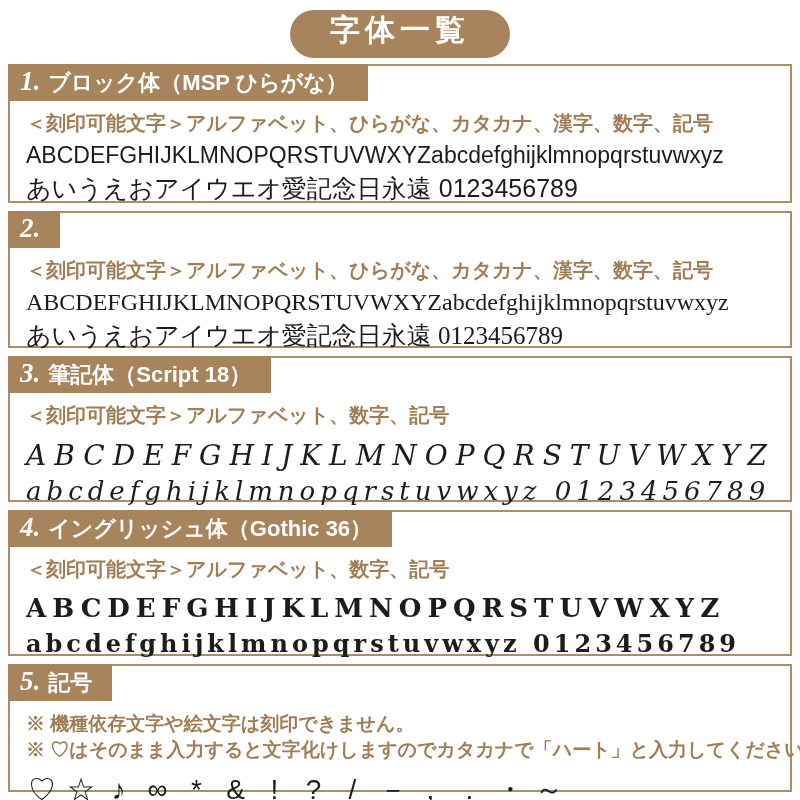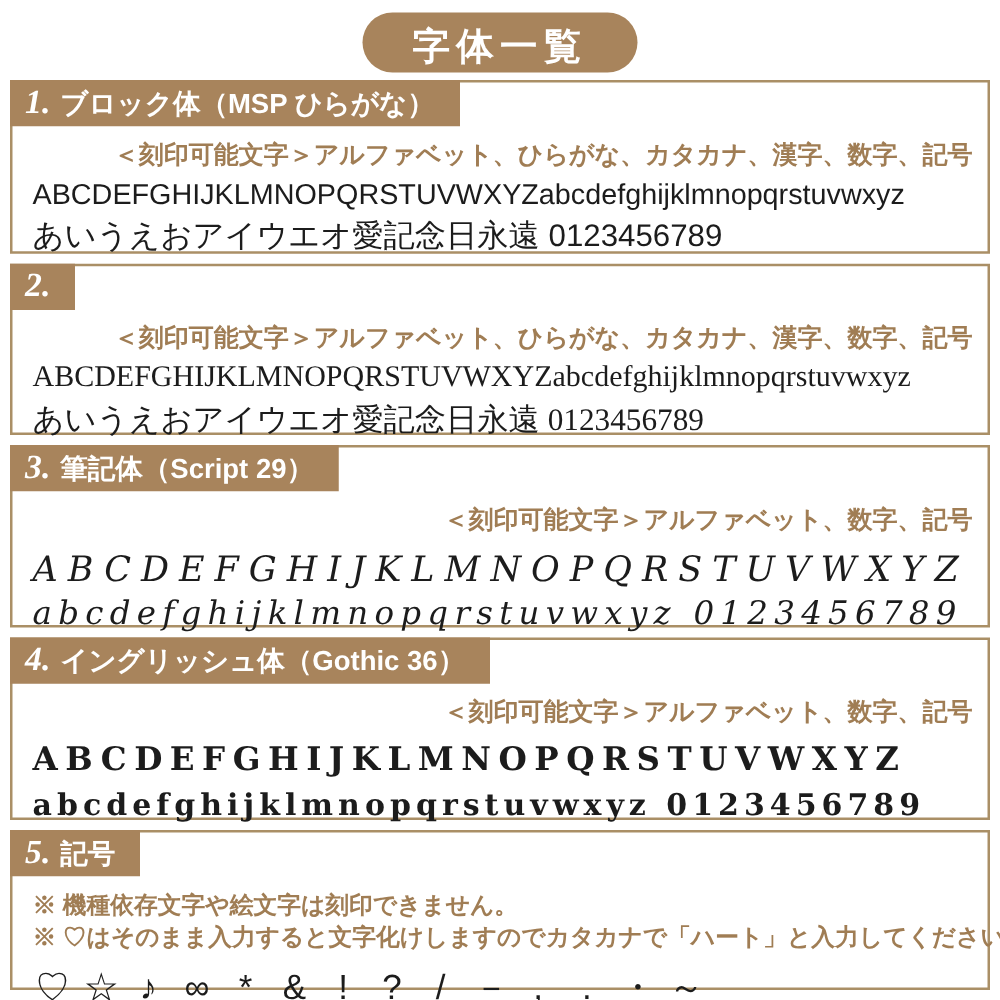--- a/index.html
+++ b/index.html
@@ -17,21 +17,21 @@
     color:var(--ink);
   }
   
   .badge-wrap{display:flex;justify-content:center;margin-top:10px;}
   .badge{
     background:var(--accent);
     color:#fff;
     border-radius:26px;
     min-width:220px;
     height:48px;
-    display:flex;align-items:flex-end;justify-content:center;
+    display:flex;align-items:flex-start;justify-content:center;
     font-size:30px;font-weight:bold;letter-spacing:5px;
     padding:0 28px;
   }
   
   .font-section{
     border:2px solid var(--accent-border);
     margin:6px 8px 8px 8px;
     background:var(--paper);
     position:relative;
   }
@@ -63,21 +63,20 @@
     font-weight:bold;
     font-size:22px;
     line-height:1;
   }
   .engravable{
     color:var(--accent-text);
     font-weight:bold;
     font-size:20px;
     margin:9px 12px 0 16px;
     white-space:nowrap;
-    text-align:right;
   }
   .sample{white-space:nowrap;margin:5px 0 0 16px;color:var(--ink);}
   
   .gothic-latin{font-family:"Liberation Sans",sans-serif;font-size:23px;}
   .gothic-kana{font-family:"Liberation Sans",sans-serif;font-size:25px;margin-top:3px;}
   
   .mincho-latin{font-family:"Liberation Serif",serif;font-size:24px;}
   .mincho-kana{font-family:"Liberation Serif",serif;font-size:25px;margin-top:3px;}
   
   .script-upper{
@@ -143,21 +142,21 @@
     <span class="num">2.</span>
   </div>
   <div class="engravable">＜刻印可能文字＞アルファベット、ひらがな、カタカナ、漢字、数字、記号</div>
   <div class="sample mincho-latin">ABCDEFGHIJKLMNOPQRSTUVWXYZabcdefghijklmnopqrstuvwxyz</div>
   <div class="sample mincho-kana">あいうえおアイウエオ愛記念日永遠 0123456789</div>
 </section>
 
 <section class="font-section sec-3">
   <div class="bar">
     <span class="num">3.</span>
-    <span class="bar-title">筆記体（Script 29）</span>
+    <span class="bar-title">筆記体（Script 18）</span>
   </div>
   <div class="engravable">＜刻印可能文字＞アルファベット、数字、記号</div>
   <div class="sample script-upper">ABCDEFGHIJKLMNOPQRSTUVWXYZ</div>
   <div class="sample script-lower">abcdefghijklmnopqrstuvwxyz 0123456789</div>
 </section>
 
 <section class="font-section sec-4">
   <div class="bar">
     <span class="num">4.</span>
     <span class="bar-title">イングリッシュ体（Gothic 36）</span>

